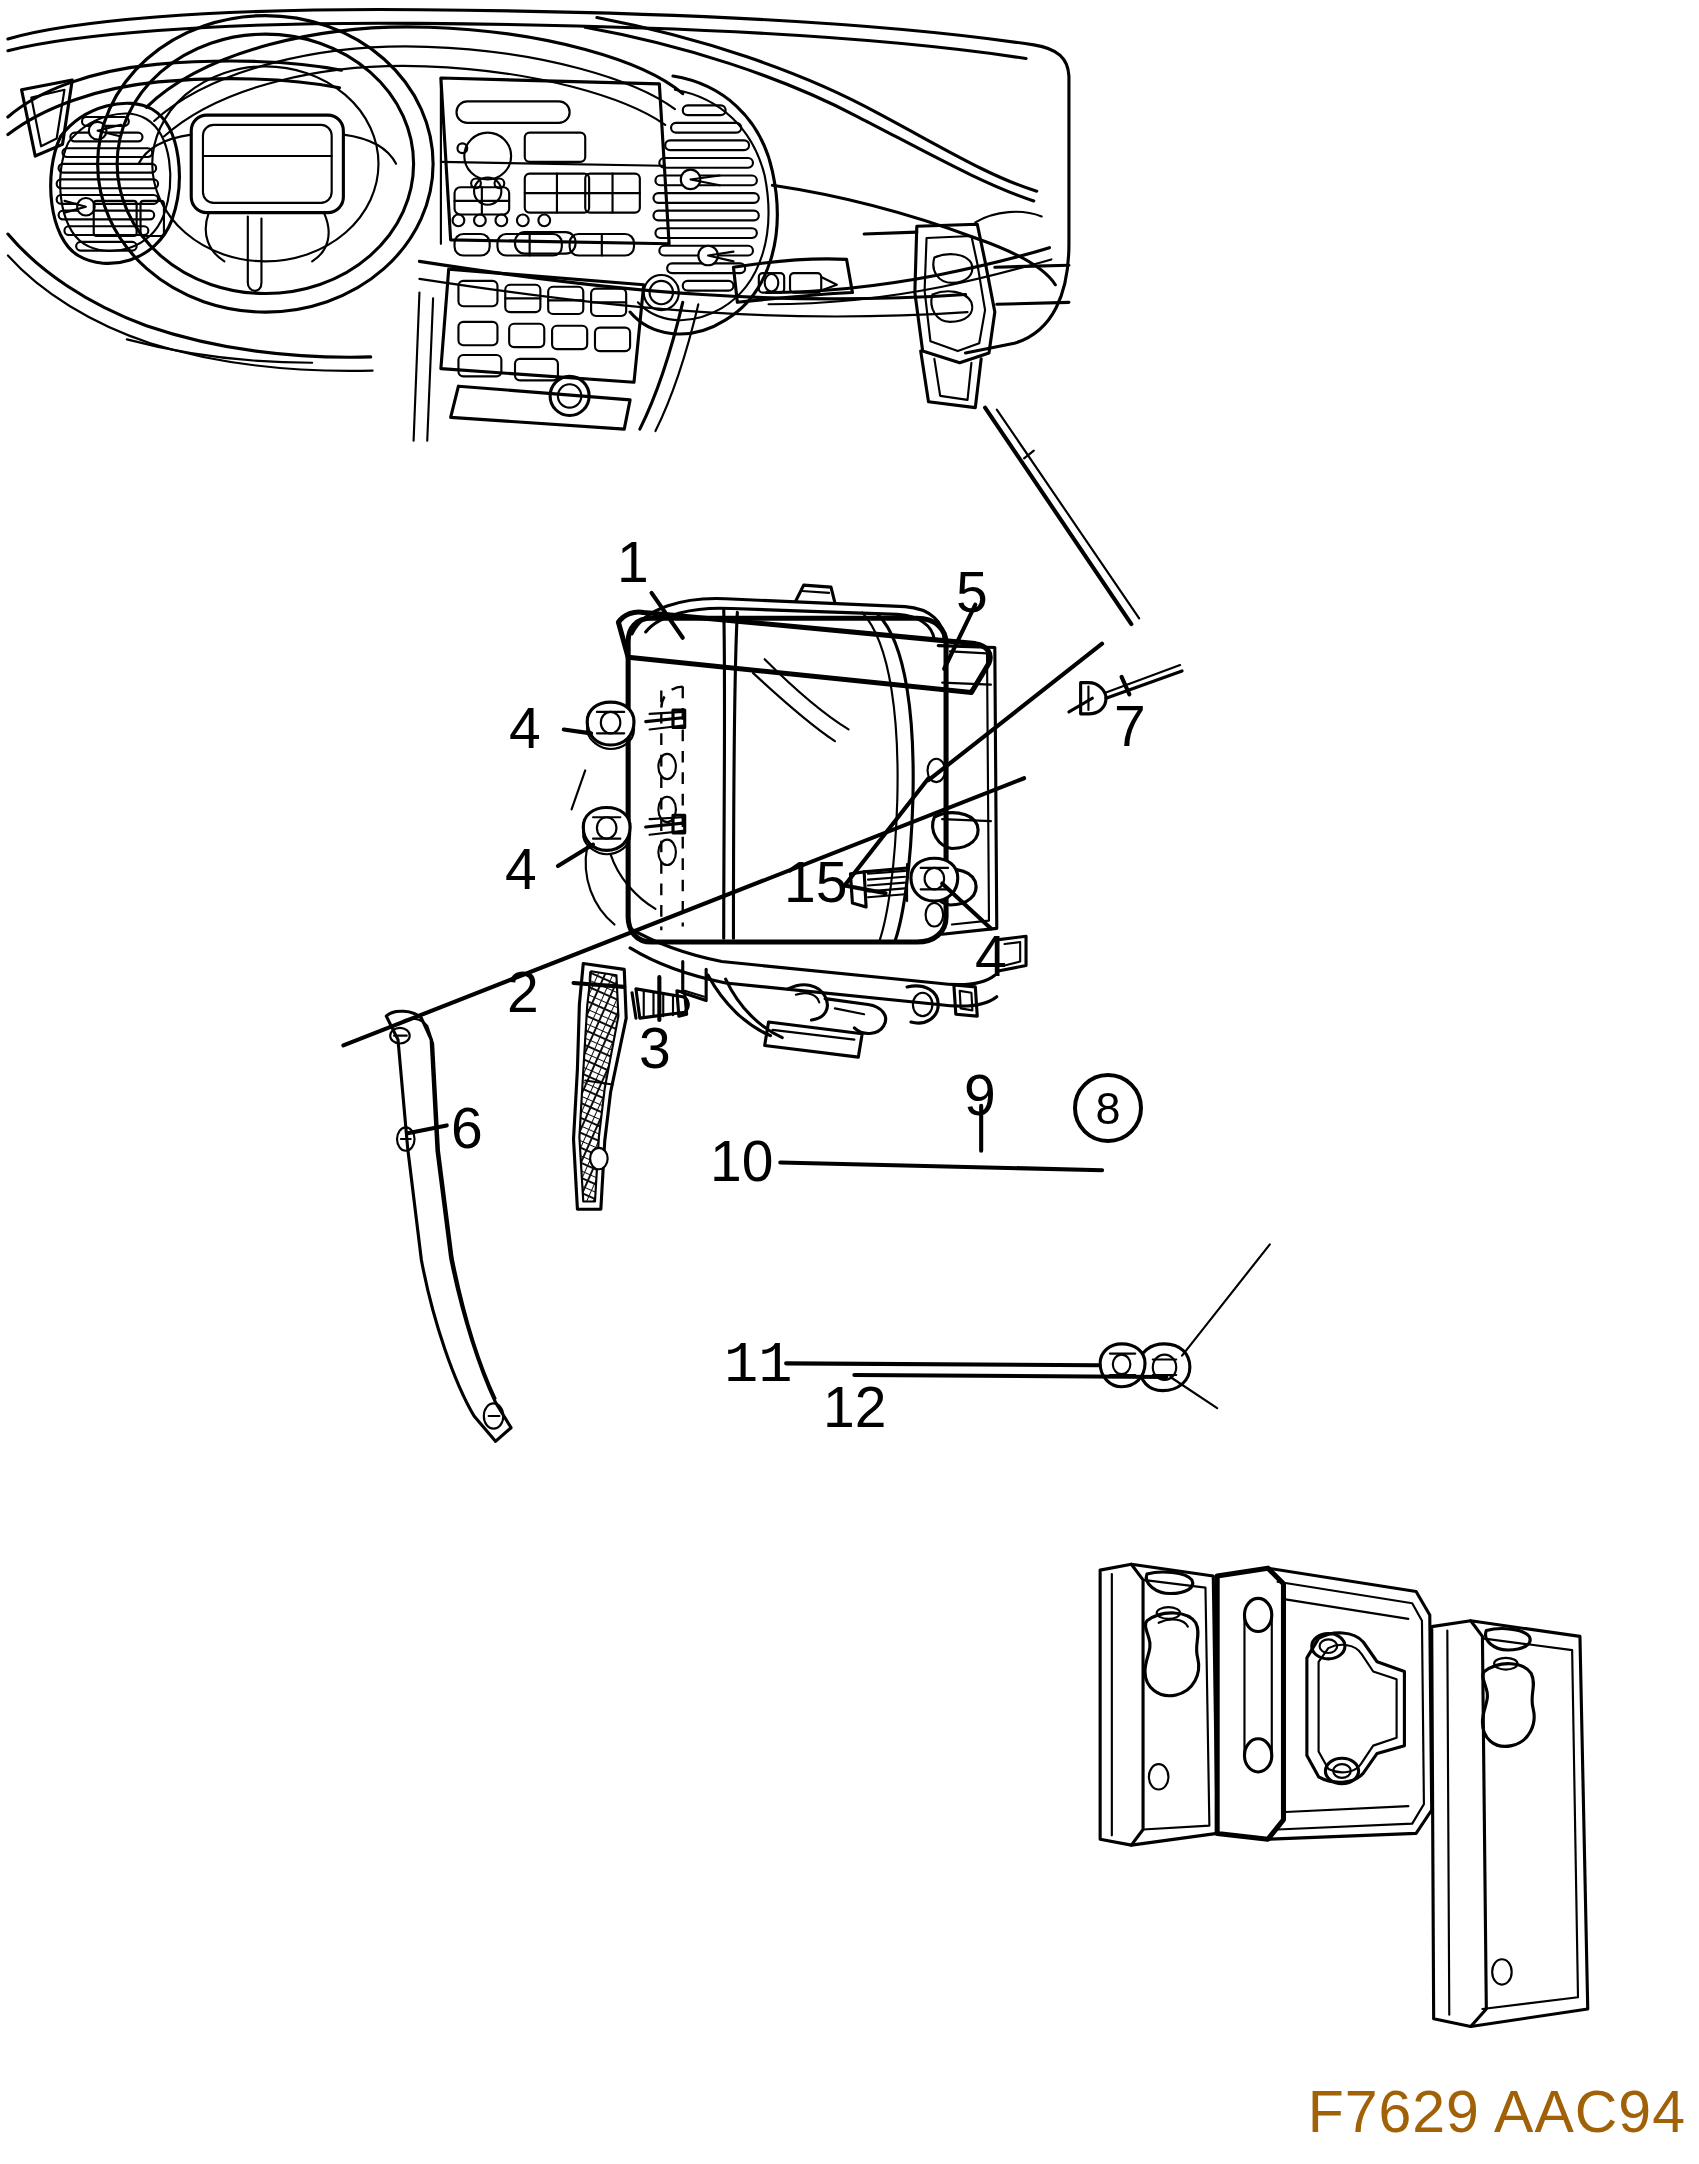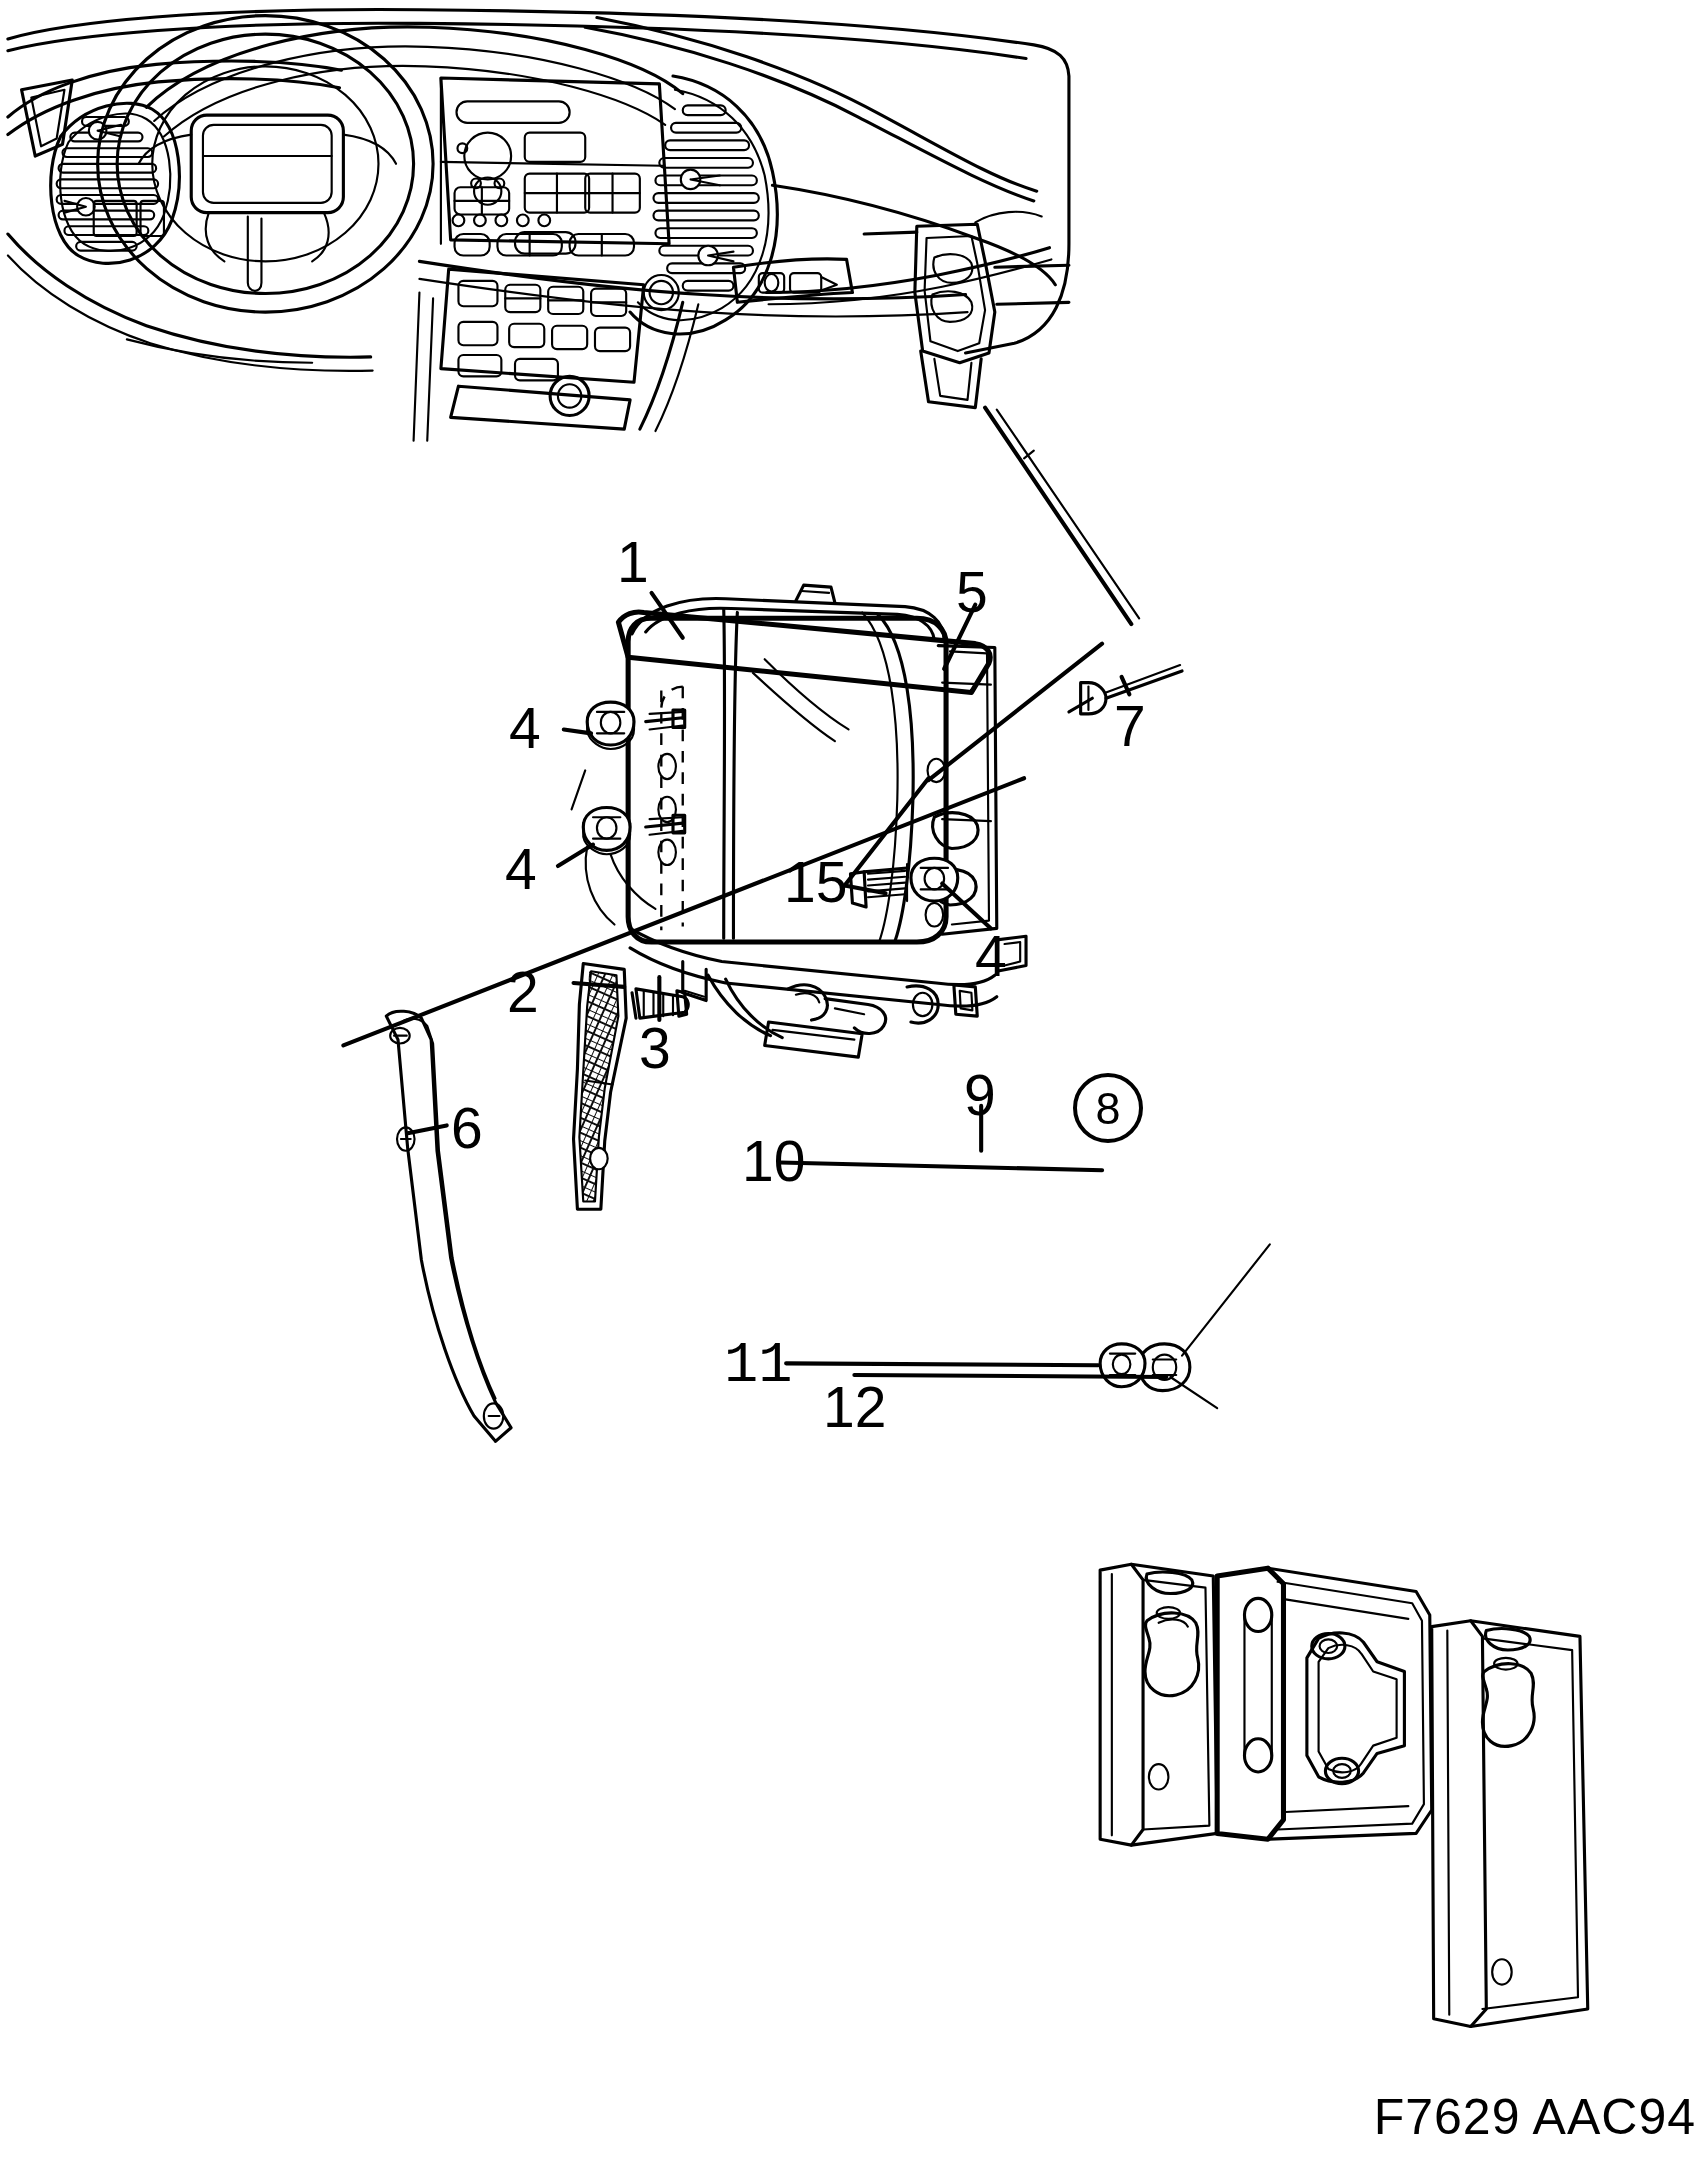--- a/index.html
+++ b/index.html
@@ -24,24 +24,24 @@
   .callout.num{font-size:57px;}
   .callout.circled{
     font-size:45px;
     width:62px;height:62px;
     border:4.9px solid #000;
     border-radius:50%;
     display:flex;align-items:center;justify-content:center;
   }
   #figcode{
     position:absolute;
-    right:4px;bottom:17.6px;
-    font-size:50px;
+    right:14px;bottom:17.6px;
+    font-size:59px;
     letter-spacing:1px;
-    color:#000000;
+    color:#a16207;
     font-family:"Liberation Sans",sans-serif;
     white-space:nowrap;
   }
 </style>
 </head>
 <body>
 
 <div id="page">
 
   <svg id="art" viewBox="0 0 1743 2219" xmlns="http://www.w3.org/2000/svg">
@@ -501,21 +501,21 @@
   <div class="callout num" style="left:507px;top:964px;">2</div>
   <div class="callout num" style="left:639px;top:1020px;">3</div>
   <div class="callout num" style="left:509px;top:700px;">4</div>
   <div class="callout num" style="left:505px;top:841px;">4</div>
   <div class="callout num" style="left:975px;top:928px;">4</div>
   <div class="callout num" style="left:956px;top:564px;">5</div>
   <div class="callout num" style="left:451px;top:1100px;">6</div>
   <div class="callout num" style="left:1114px;top:698px;">7</div>
   <div class="callout circled" style="left:1073px;top:1073px;">8</div>
   <div class="callout num" style="left:964px;top:1067px;">9</div>
-  <div class="callout num" style="left:742px;top:1133px;text-align:center;">10</div>
+  <div class="callout num" style="left:710px;top:1133px;text-align:center;">10</div>
   <div class="callout num" style="left:724px;top:1338px;font-family:Liberation Mono, monospace;">11</div>
   <div class="callout num" style="left:823px;top:1379px;text-align:center;">12</div>
   <div class="callout num" style="left:784px;top:854px;">15</div>
 
   <div id="figcode">F7629 AAC94</div>
 
 </div>
 
 
 </body></html>

